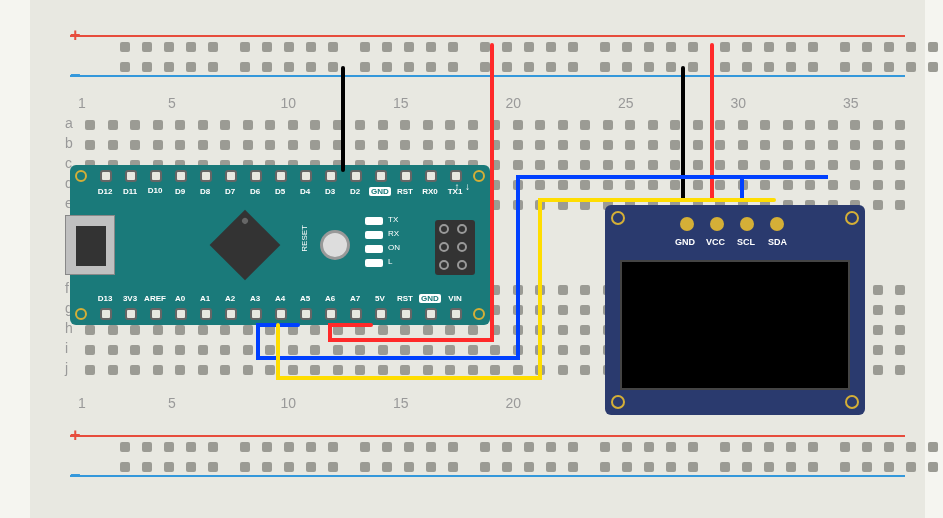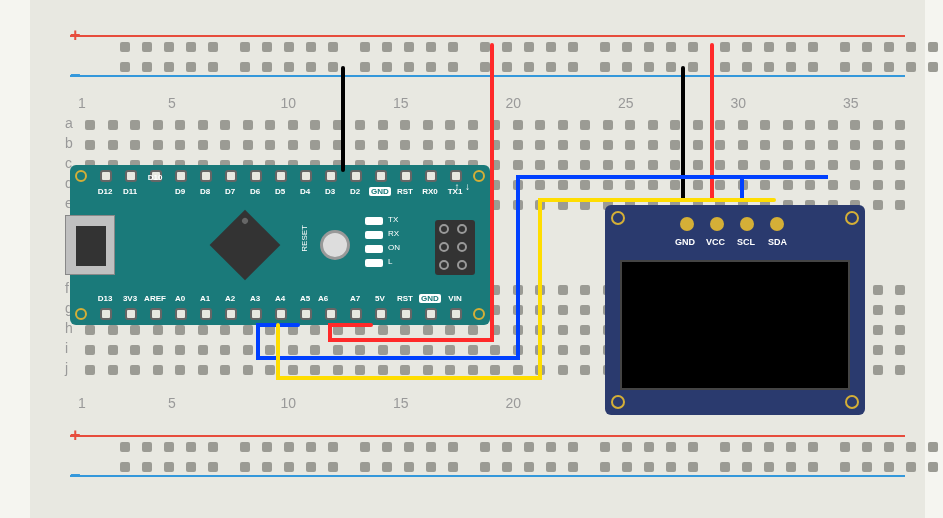--- a/index.html
+++ b/index.html
@@ -602,21 +602,21 @@
         <div class="chip-dot"></div>
       </div>
     <div class="btn-reset"></div>
     <div class="reset-txt">RESET</div>
     <div id="nano-top-pins">
         <div class="nano-pin" style="left: 30px; top: 5px;"></div>
         <div class="nano-label" style="left: 24px; top: 22px; width: 22px;">D12</div>
         <div class="nano-pin" style="left: 55px; top: 5px;"></div>
         <div class="nano-label" style="left: 49px; top: 22px; width: 22px;">D11</div>
         <div class="nano-pin" style="left: 80px; top: 5px;"></div>
-        <div class="nano-label" style="left: 74px; top: 8px; width: 22px;">D10</div>
+        <div class="nano-label" style="left: 74px; top: 21px; width: 22px;">D10</div>
         <div class="nano-pin" style="left: 105px; top: 5px;"></div>
         <div class="nano-label" style="left: 99px; top: 22px; width: 22px;">D9</div>
         <div class="nano-pin" style="left: 130px; top: 5px;"></div>
         <div class="nano-label" style="left: 124px; top: 22px; width: 22px;">D8</div>
         <div class="nano-pin" style="left: 155px; top: 5px;"></div>
         <div class="nano-label" style="left: 149px; top: 22px; width: 22px;">D7</div>
         <div class="nano-pin" style="left: 180px; top: 5px;"></div>
         <div class="nano-label" style="left: 174px; top: 22px; width: 22px;">D6</div>
         <div class="nano-pin" style="left: 205px; top: 5px;"></div>
         <div class="nano-label" style="left: 199px; top: 22px; width: 22px;">D5</div>
@@ -648,21 +648,21 @@
         <div class="nano-label" style="left: 124px; bottom: 22px; width: 22px;">A1</div>
         <div class="nano-pin" style="left: 155px; bottom: 5px;"></div>
         <div class="nano-label" style="left: 149px; bottom: 22px; width: 22px;">A2</div>
         <div class="nano-pin" style="left: 180px; bottom: 5px;"></div>
         <div class="nano-label" style="left: 174px; bottom: 22px; width: 22px;">A3</div>
         <div class="nano-pin" style="left: 205px; bottom: 5px;"></div>
         <div class="nano-label" style="left: 199px; bottom: 22px; width: 22px;">A4</div>
         <div class="nano-pin" style="left: 230px; bottom: 5px;"></div>
         <div class="nano-label" style="left: 224px; bottom: 22px; width: 22px;">A5</div>
         <div class="nano-pin" style="left: 255px; bottom: 5px;"></div>
-        <div class="nano-label" style="left: 242px; bottom: 22px; width: 22px;">A6</div>
+        <div class="nano-label" style="left: 249px; bottom: 22px; width: 22px;">A6</div>
         <div class="nano-pin" style="left: 280px; bottom: 5px;"></div>
         <div class="nano-label" style="left: 274px; bottom: 22px; width: 22px;">A7</div>
         <div class="nano-pin" style="left: 305px; bottom: 5px;"></div>
         <div class="nano-label" style="left: 299px; bottom: 22px; width: 22px;">5V</div>
         <div class="nano-pin" style="left: 330px; bottom: 5px;"></div>
         <div class="nano-label" style="left: 324px; bottom: 22px; width: 22px;">RST</div>
         <div class="nano-pin" style="left: 355px; bottom: 5px;"></div>
         <div class="nano-label boxed" style="left: 349px; bottom: 22px; width: 22px;">GND</div>
         <div class="nano-pin" style="left: 380px; bottom: 5px;"></div>
         <div class="nano-label" style="left: 374px; bottom: 22px; width: 22px;">VIN</div>

